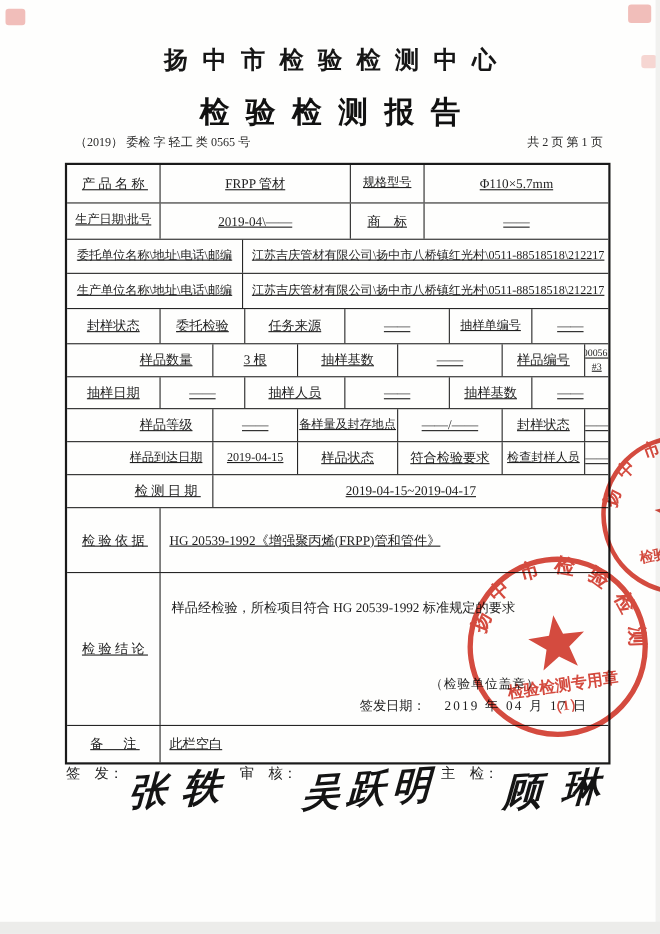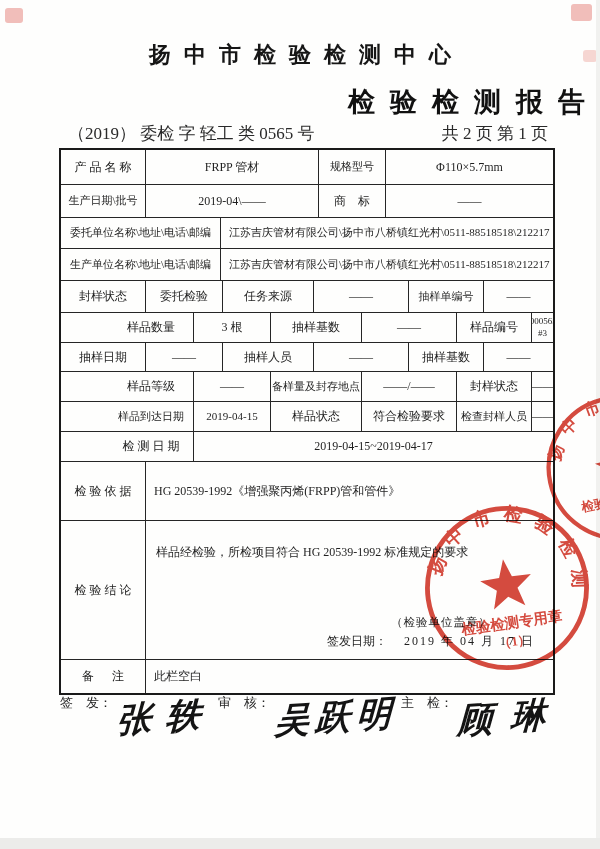--- a/index.html
+++ b/index.html
@@ -8,44 +8,44 @@
     overflow:hidden; font-family:"Liberation Serif","DejaVu Serif",serif;
     color:#1f1f1f;
   }
   
   .org-title{
     position:absolute; top:40px; left:0; width:100%; text-align:center;
     font-size:22px; font-weight:bold; letter-spacing:13px; text-indent:13px;
     color:#161616;
   }
   .doc-title{
-    position:absolute; top:84px; left:0; width:100%; text-align:right;
+    position:absolute; top:84px; left:0; width:100%; text-align:center;
     font-size:27px; font-weight:bold; letter-spacing:15px; text-indent:15px;
     color:#111;
   }
   .meta-row{
     position:absolute; top:122px; left:68px; right:52px;
-    display:flex; justify-content:space-between; font-size:17px; color:#2a2a2a;
+    display:flex; justify-content:space-between; font-size:11px; color:#2a2a2a;
   }
   
   .ink-mark{position:absolute; background:rgba(219,72,60,.35); border-radius:3px;}
   .ink-mark.tl{left:5px; top:8px; width:18px; height:15px;}
   .ink-mark.tr{left:571px; top:4px; width:21px; height:17px;}
   .ink-mark.tr2{left:583px; top:50px; width:14px; height:12px; background:rgba(219,72,60,.22);}
   
   .tbl{
     position:absolute; left:59px; top:148px; width:492px;
     border:2.5px solid #1a1a1a; background:transparent;
   }
   .row{display:flex; border-bottom:1px solid #262626;}
   .row:last-child{border-bottom:none;}
   .cell{
     box-sizing:border-box; border-right:1px solid #262626;
     display:flex; align-items:center; justify-content:center;
-    font-size:12px; line-height:1.25; text-align:center; overflow:hidden;
+    font-size:12px; line-height:1.25; text-align:center; overflow:hidden;text-decoration:underline;
   }
   .cell:last-child{border-right:none;}
   .lbl{letter-spacing:3px; text-indent:3px; color:#202020;}
   .left{justify-content:flex-start; text-align:left; padding-left:8px;}
   .small{font-size:11px;}
   .tiny{font-size:9px; letter-spacing:0;}
   .h34{height:34px;} .h32{height:32px;} .h30{height:30px;} .h31{height:31px;}
   .h29{height:29px;padding-left:48px;} .h28{height:28px;} .h58{height:58px;} .h138{height:138px;}
   .h33{height:33px;}
   

